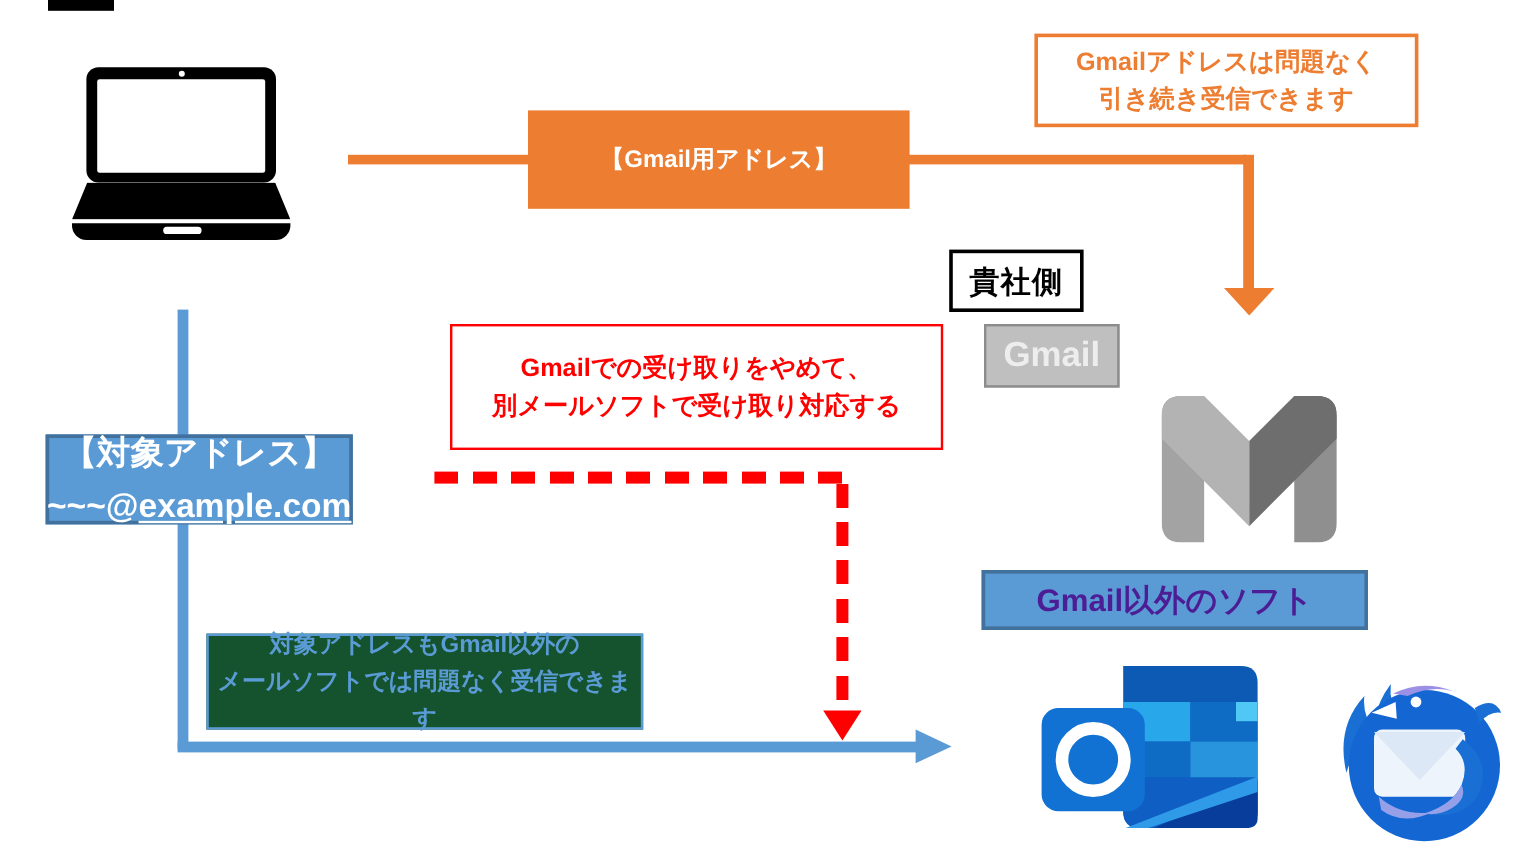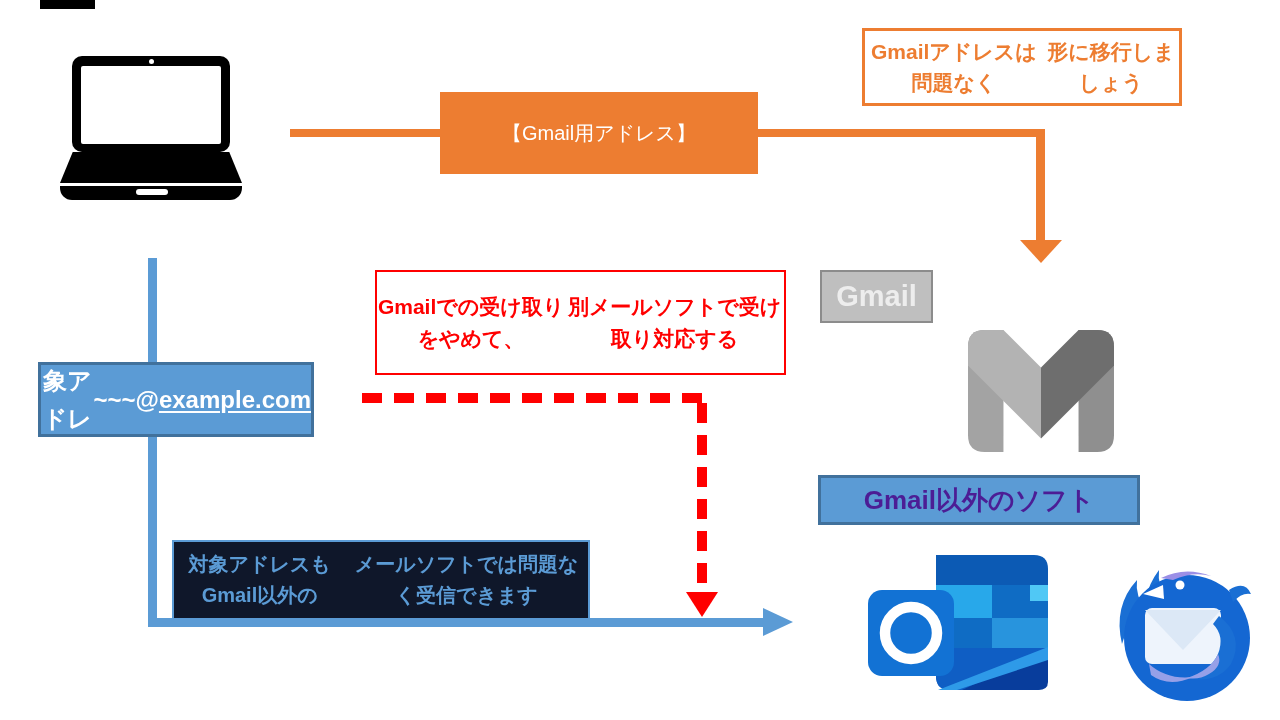--- a/index.html
+++ b/index.html
@@ -4,21 +4,21 @@
 <style>
   :root{
     --c-orange:#ED7D31; --c-blue:#5B9BD5; --c-blue_border:#41719C;
     --c-red:#FF0000; --c-gray_fill:#BFBFBF; --c-gray_border:#8C8C8C; --c-black:#000000;
   }
   *{margin:0;padding:0;box-sizing:border-box;}
   html,body{width:1280px;height:720px;background:#fff;overflow:hidden;}
   body{font-family:"Liberation Sans","DejaVu Sans",sans-serif;}
   .canvas{position:relative;width:1280px;height:720px;background:#fff;}
   .abs{position:absolute;}
-  .ctr{display:flex;flex-direction:row;align-items:center;justify-content:center;text-align:center;}
+  .ctr{display:flex;flex-direction:column;align-items:center;justify-content:center;text-align:center;}
 
   
   .frag{left:40px;top:0;width:55px;height:9px;background:#000;}
 
   
   .lp-screen{left:72px;top:56px;width:158px;height:96px;background:#000;border-radius:10px;}
   .lp-inner{left:81px;top:66px;width:140px;height:78px;background:#fff;border-radius:2px;}
   .lp-cam{left:149px;top:59px;width:5px;height:5px;background:#fff;border-radius:50%;}
   .lp-label{left:96px;top:76px;width:114px;height:52px;background:#fff;border:3px solid #000;
             font-size:24px;font-weight:bold;color:#000;letter-spacing:2px;}
@@ -45,35 +45,35 @@
   .r-dash-h{left:362px;top:393px;width:345px;height:10px;
             background:repeating-linear-gradient(90deg,var(--c-red) 0 20px,transparent 20px 32px);}
   .r-dash-v{left:697px;top:403px;width:10px;height:188px;
             background:repeating-linear-gradient(180deg,var(--c-red) 0 20px,transparent 20px 32px);}
   .r-head{left:686px;top:592px;width:0;height:0;
           border-left:16px solid transparent;border-right:16px solid transparent;
           border-top:25px solid var(--c-red);}
 
   
   .gmail-addr-box{left:440px;top:92px;width:318px;height:82px;background:var(--c-orange);
-                  color:#fff;font-size:20px;font-weight:normal;line-height:1.55;}
+                  color:#fff;font-size:20px;font-weight:bold;line-height:1.55;}
   .note-orange{left:862px;top:28px;width:320px;height:78px;background:#fff;
                border:3px solid var(--c-orange);color:var(--c-orange);
                font-size:21px;font-weight:bold;line-height:1.5;}
   .kisha-box{left:791px;top:208px;width:112px;height:52px;background:#fff;border:3px solid #000;
              color:#000;font-size:25px;font-weight:bold;letter-spacing:1px;}
   .gmail-gray{left:820px;top:270px;width:113px;height:53px;background:var(--c-gray_fill);
               border:2px solid var(--c-gray_border);color:#EDEDED;font-size:29px;font-weight:bold;}
   .red-box{left:375px;top:270px;width:411px;height:105px;background:#fff;border:2px solid var(--c-red);
            color:var(--c-red);font-size:21px;font-weight:bold;line-height:1.52;}
-  .target-addr-box{left:38px;top:362px;width:276px;height:75px;background:var(--c-blue);
-                   border:3px solid var(--c-blue_border);color:#fff;font-size:24px;font-weight:bold;line-height:1.55;}
+  .target-addr-box{left:38px;top:362px;width:256px;height:75px;background:var(--c-blue);
+                   border:3px solid var(--c-blue_border);color:#fff;font-size:28px;font-weight:bold;line-height:1.55;}
   .other-box{left:818px;top:475px;width:322px;height:50px;background:var(--c-blue);
              border:3px solid var(--c-blue_border);color:#4c1d95;font-size:26px;font-weight:bold;}
-  .note-blue{left:172px;top:540px;width:418px;height:80px;background:#0f172a;border:2px solid var(--c-blue);
+  .note-blue{left:172px;top:528px;width:364px;height:80px;background:#14532d;border:2px solid var(--c-blue);
              color:var(--c-blue);font-size:20px;font-weight:bold;line-height:1.55;}
   .ul{text-decoration:underline;text-underline-offset:3px;}
 
   
   .gmail-m{left:968px;top:330px;width:146px;height:122px;}
   .outlook{left:858px;top:550px;width:192px;height:143px;}
   .tbird{left:1103px;top:558px;width:150px;height:148px;}
 </style>
 </head>
 <body>
@@ -100,23 +100,26 @@
   <div class="abs lp-base-top"></div>
   <div class="abs lp-base-bottom"></div>
   <div class="abs lp-pill"></div>
 
   <div class="abs ctr gmail-addr-box">
     <div>【Gmail用アドレス】</div>
   </div>
 
   <div class="abs ctr note-orange">
     <div>Gmailアドレスは問題なく</div>
-    <div>形に移行しましょう</div>
+    <div>引き続き受信できます</div>
   </div>
 
+  <div class="abs ctr kisha-box">
+    <span>貴社側</span>
+  </div>
 
   <div class="abs ctr gmail-gray">
     <span>Gmail</span>
   </div>
 
   <div class="abs ctr red-box">
     <div>Gmailでの受け取りをやめて、</div>
     <div>別メールソフトで受け取り対応する</div>
   </div>
 

